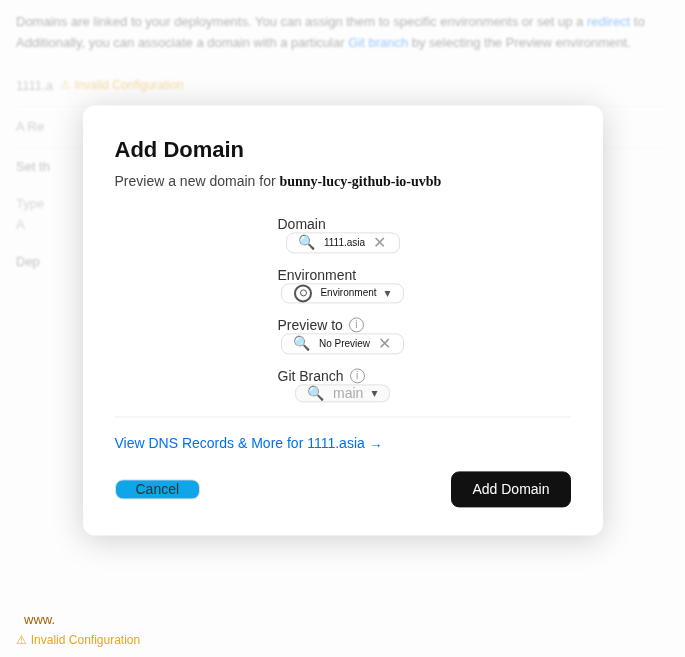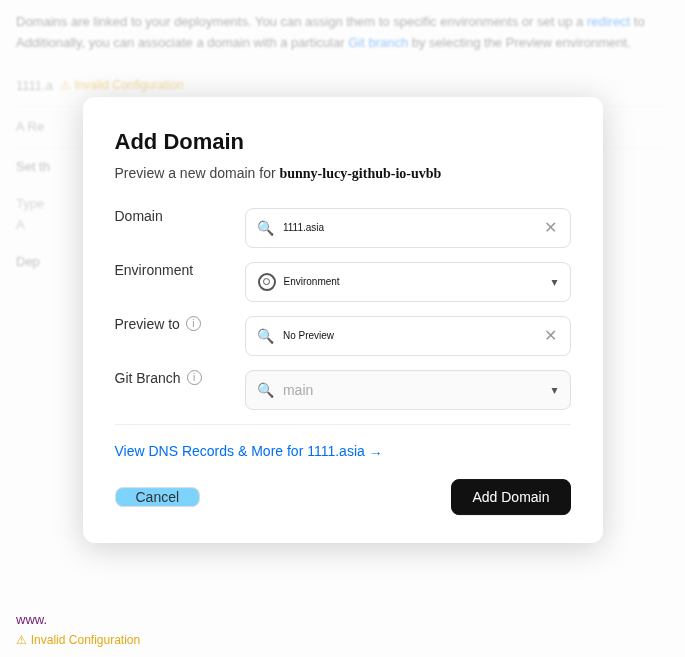--- a/index.html
+++ b/index.html
@@ -84,22 +84,23 @@
     }
 
     .modal-subtitle strong {
       font-weight: 700;
       color: #111;
       font-family: Liberation Serif, serif;
     }
 
     .form-row {
       display: flex;
-      align-items: flex-start;
+      align-items: center;
       margin-bottom: 14px;
+      flex-direction: column;
     }
 
     .form-label {
       width: 130px;
       font-size: 14px;
       color: #333;
       flex-shrink: 0;
       display: flex;
       align-items: center;
       gap: 6px;
@@ -199,21 +200,21 @@
     }
 
     .modal-footer {
       display: flex;
       justify-content: space-between;
       align-items: center;
       padding-top: 4px;
     }
 
     .btn-cancel {
-      background: #7dd3fc;
+      background: #0ea5e9;
       border: 1px solid #ddd;
       border-radius: 8px;
       padding: 1px 20px;
       font-size: 14px;
       color: #333;
       cursor: pointer;
       font-weight: 500;
     }
 
     .btn-add {
@@ -310,16 +311,16 @@
   <hr class="divider">
 
   <a class="view-dns-link" href="#">View DNS Records &amp; More for 1111.asia →</a>
 
   <div class="modal-footer">
     <button class="btn-cancel">Cancel</button>
     <button class="btn-add">Add Domain</button>
   </div>
 </div>
 
-<div style="position:absolute;bottom:30px;left:16px;color:#701a75;font-size:13px;">www.</div>
+<div style="position:absolute;bottom:30px;left:24px;color:#a16207;font-size:13px;">www.</div>
 <div style="position:absolute;bottom:10px;left:16px;">
   <span class="bg-badge">⚠ <span style="color:#e6a817;">Invalid Configuration</span></span>
 </div>
 
 </body></html>

